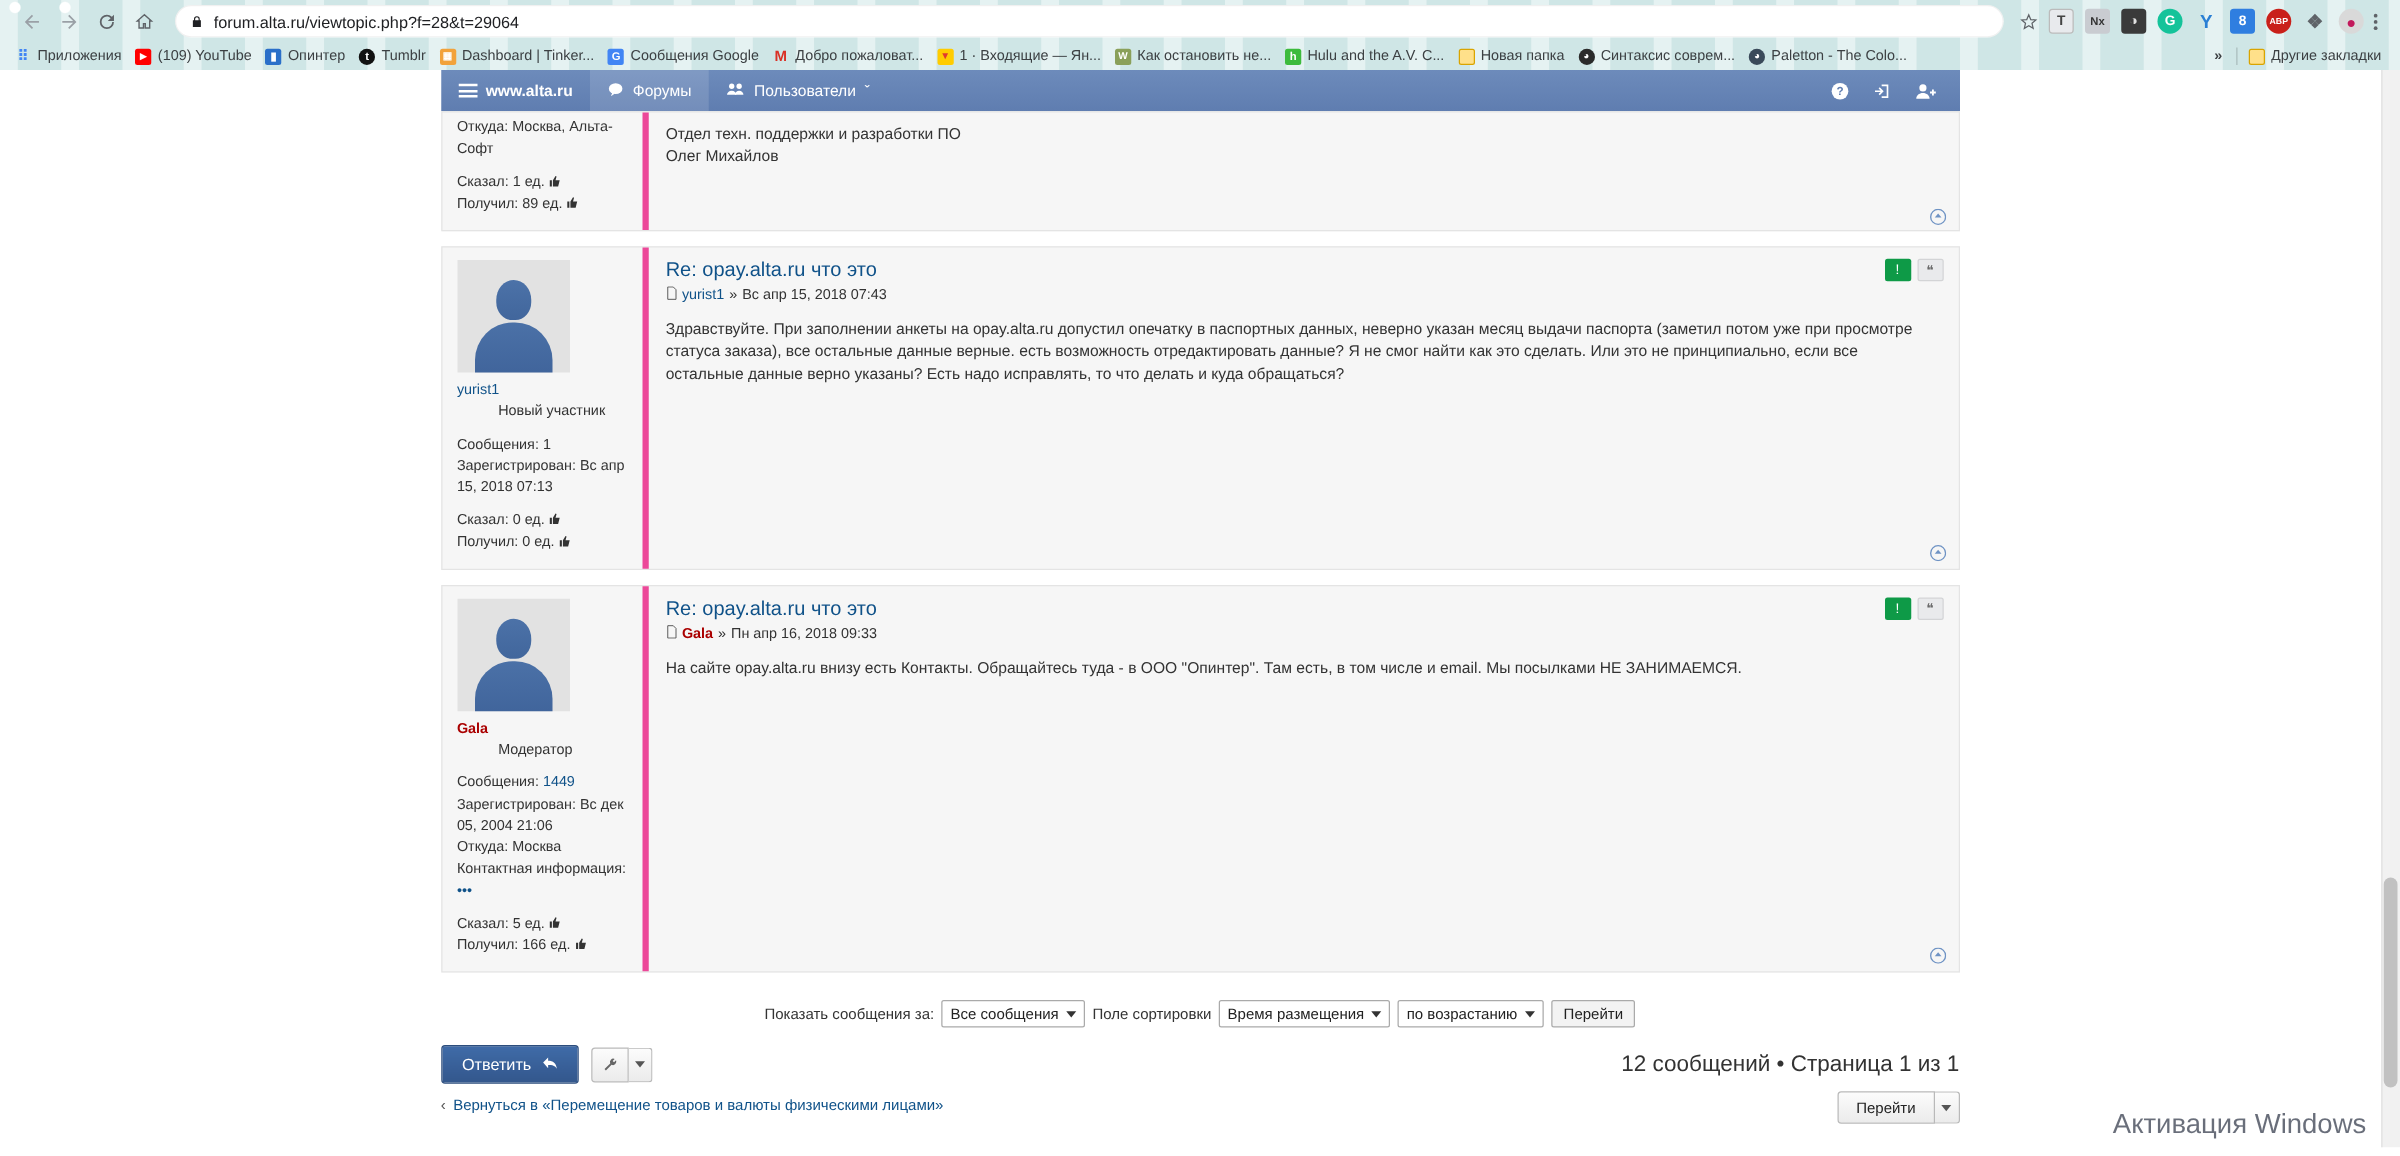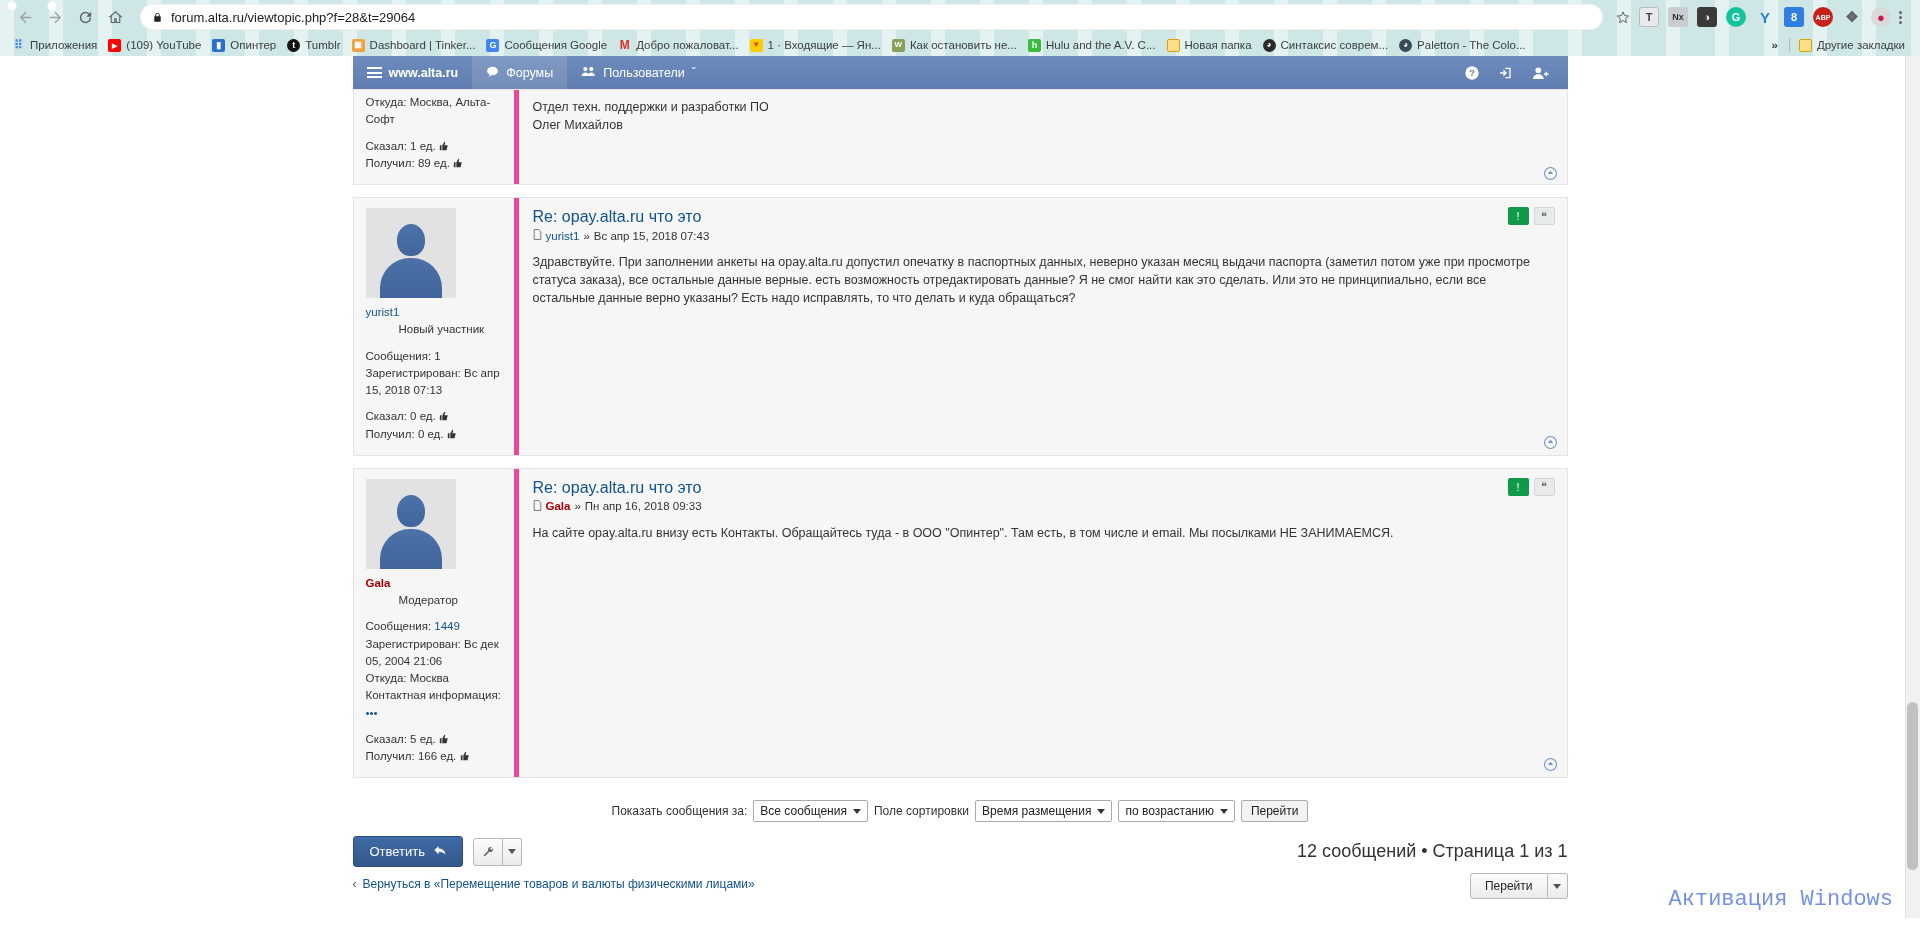--- a/index.html
+++ b/index.html
@@ -308,22 +308,22 @@
     height:26px; width: 20px;
     border:1px solid #b9b9b9; border-left:none;
     background: linear-gradient(#fcfcfc,#ebebeb);
     display:flex; align-items:center; justify-content:center;
     border-radius: 0 3px 3px 0;
   }
 
   
   #watermark {
     position:absolute; right: 27px; bottom: 6px;
-    font-size: 22px; color: #1d4ed8; opacity: .62;
-    font-family: Liberation Mono, monospace;
+    font-size: 22px; color: #0f172a; opacity: .62;
+    font-family: Liberation Sans, sans-serif;
     white-space: nowrap;
   }
   
   #scrollbar {
     position:absolute; right:0; top:0; width: 15px; height: 862px;
     background: #f1f1f1; border-left:1px solid #e0e0e0;
   }
   #scrollthumb {
     position:absolute; right:2px; top: 646px;
     width: 11px; height: 168px; background:#c1c1c1; border-radius:6px;

